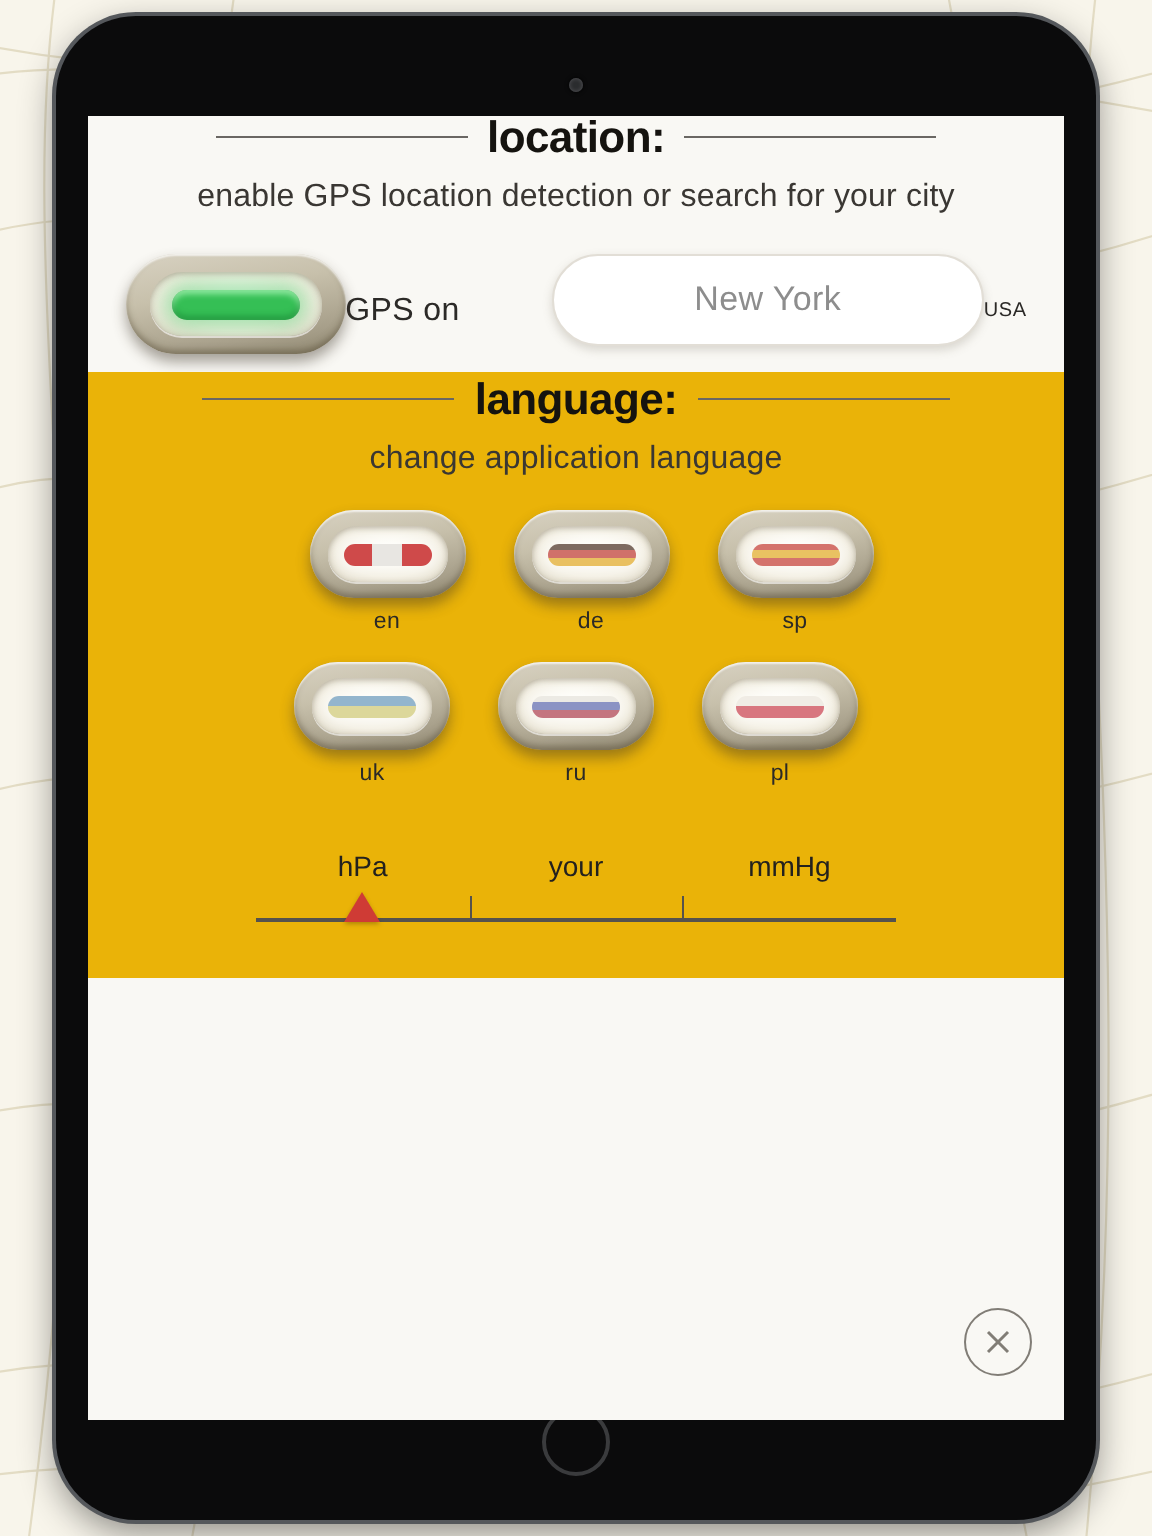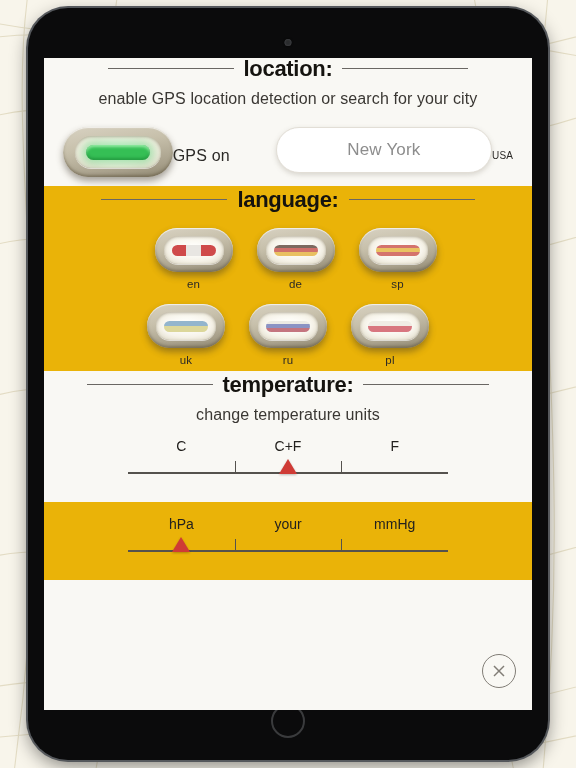--- a/index.html
+++ b/index.html
@@ -238,20 +238,21 @@
       </div>
       <div style="height:22px"></div>
     </div>
 
     <div class="section sec-dark">
       <div class="sec-head">
         <div class="rule"></div>
         <div class="sec-title">language:</div>
         <div class="rule"></div>
       </div>
+      <div class="sec-sub">change application language</div>
 
       <div class="lang-row r1" id="lang-row-1">
           <div class="lang-item">
             <div class="pill">
               <div class="inner">
                 <div class="lamp">
                   <div class="band" style="background: rgb(207, 74, 74);"></div>
                   <div class="band" style="background: rgb(232, 230, 226);"></div>
                   <div class="band" style="background: rgb(207, 74, 74);"></div>
                 </div>
@@ -315,41 +316,20 @@
                   <div class="band" style="background: rgb(240, 236, 229);"></div>
                   <div class="band" style="background: rgb(216, 118, 127);"></div>
                 </div>
               </div>
             </div>
             <div class="cap">pl</div>
           </div>
         </div>
     </div>
 
-    <div class="section sec-light">
-      <div class="sec-head">
-        <div class="rule"></div>
-        <div class="sec-title">temperature:</div>
-        <div class="rule"></div>
-      </div>
-      <div class="sec-sub">change temperature units</div>
-      <div class="slider-wrap">
-        <div class="slider" id="temp-slider">
-            <div class="labels">
-              <span>C</span>
-              <span>C+F</span>
-              <span>F</span>
-            </div>
-            <div class="track"></div>
-            <div class="tick" style="left: 33.3333%;"></div>
-            <div class="tick" style="left: 66.6667%;"></div>
-            <div class="marker" style="left: 50%; border-bottom-color: rgb(207, 59, 53);"></div>
-          </div>
-      </div>
-    </div>
 
     <div class="section sec-dark">
       <div class="slider-wrap">
         <div class="slider" id="pres-slider">
             <div class="labels">
               <span>hPa</span>
               <span>your</span>
               <span>mmHg</span>
             </div>
             <div class="track"></div>

